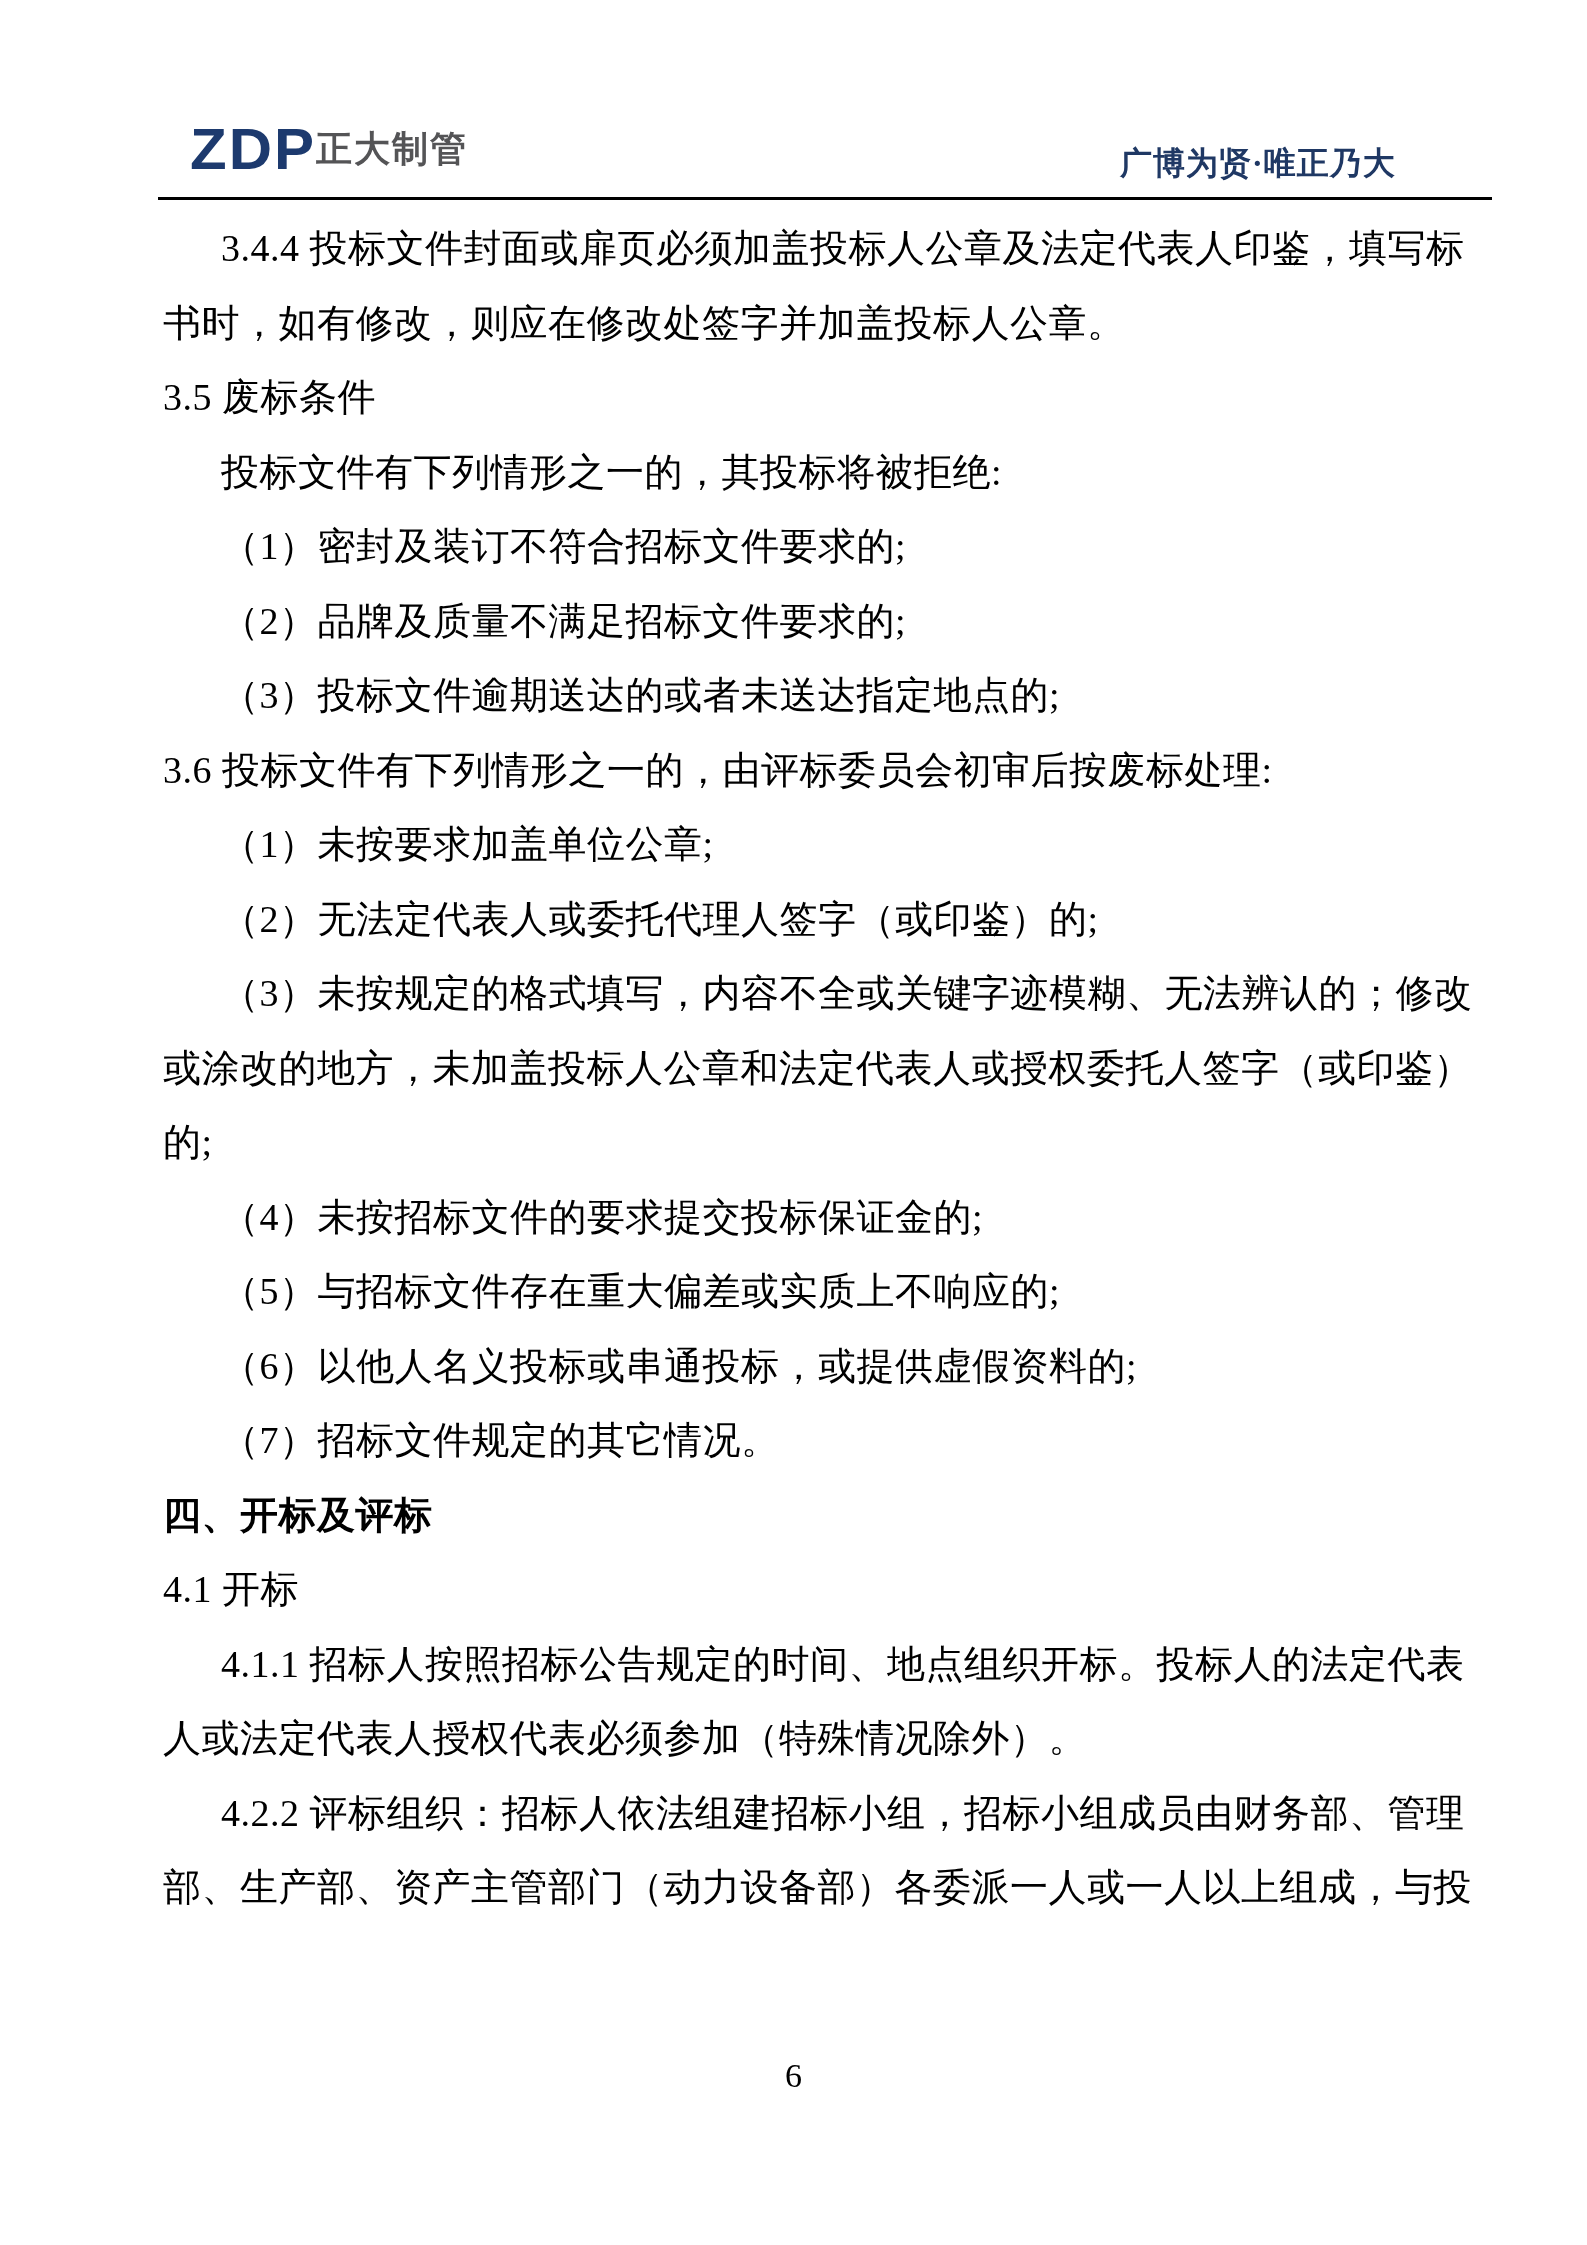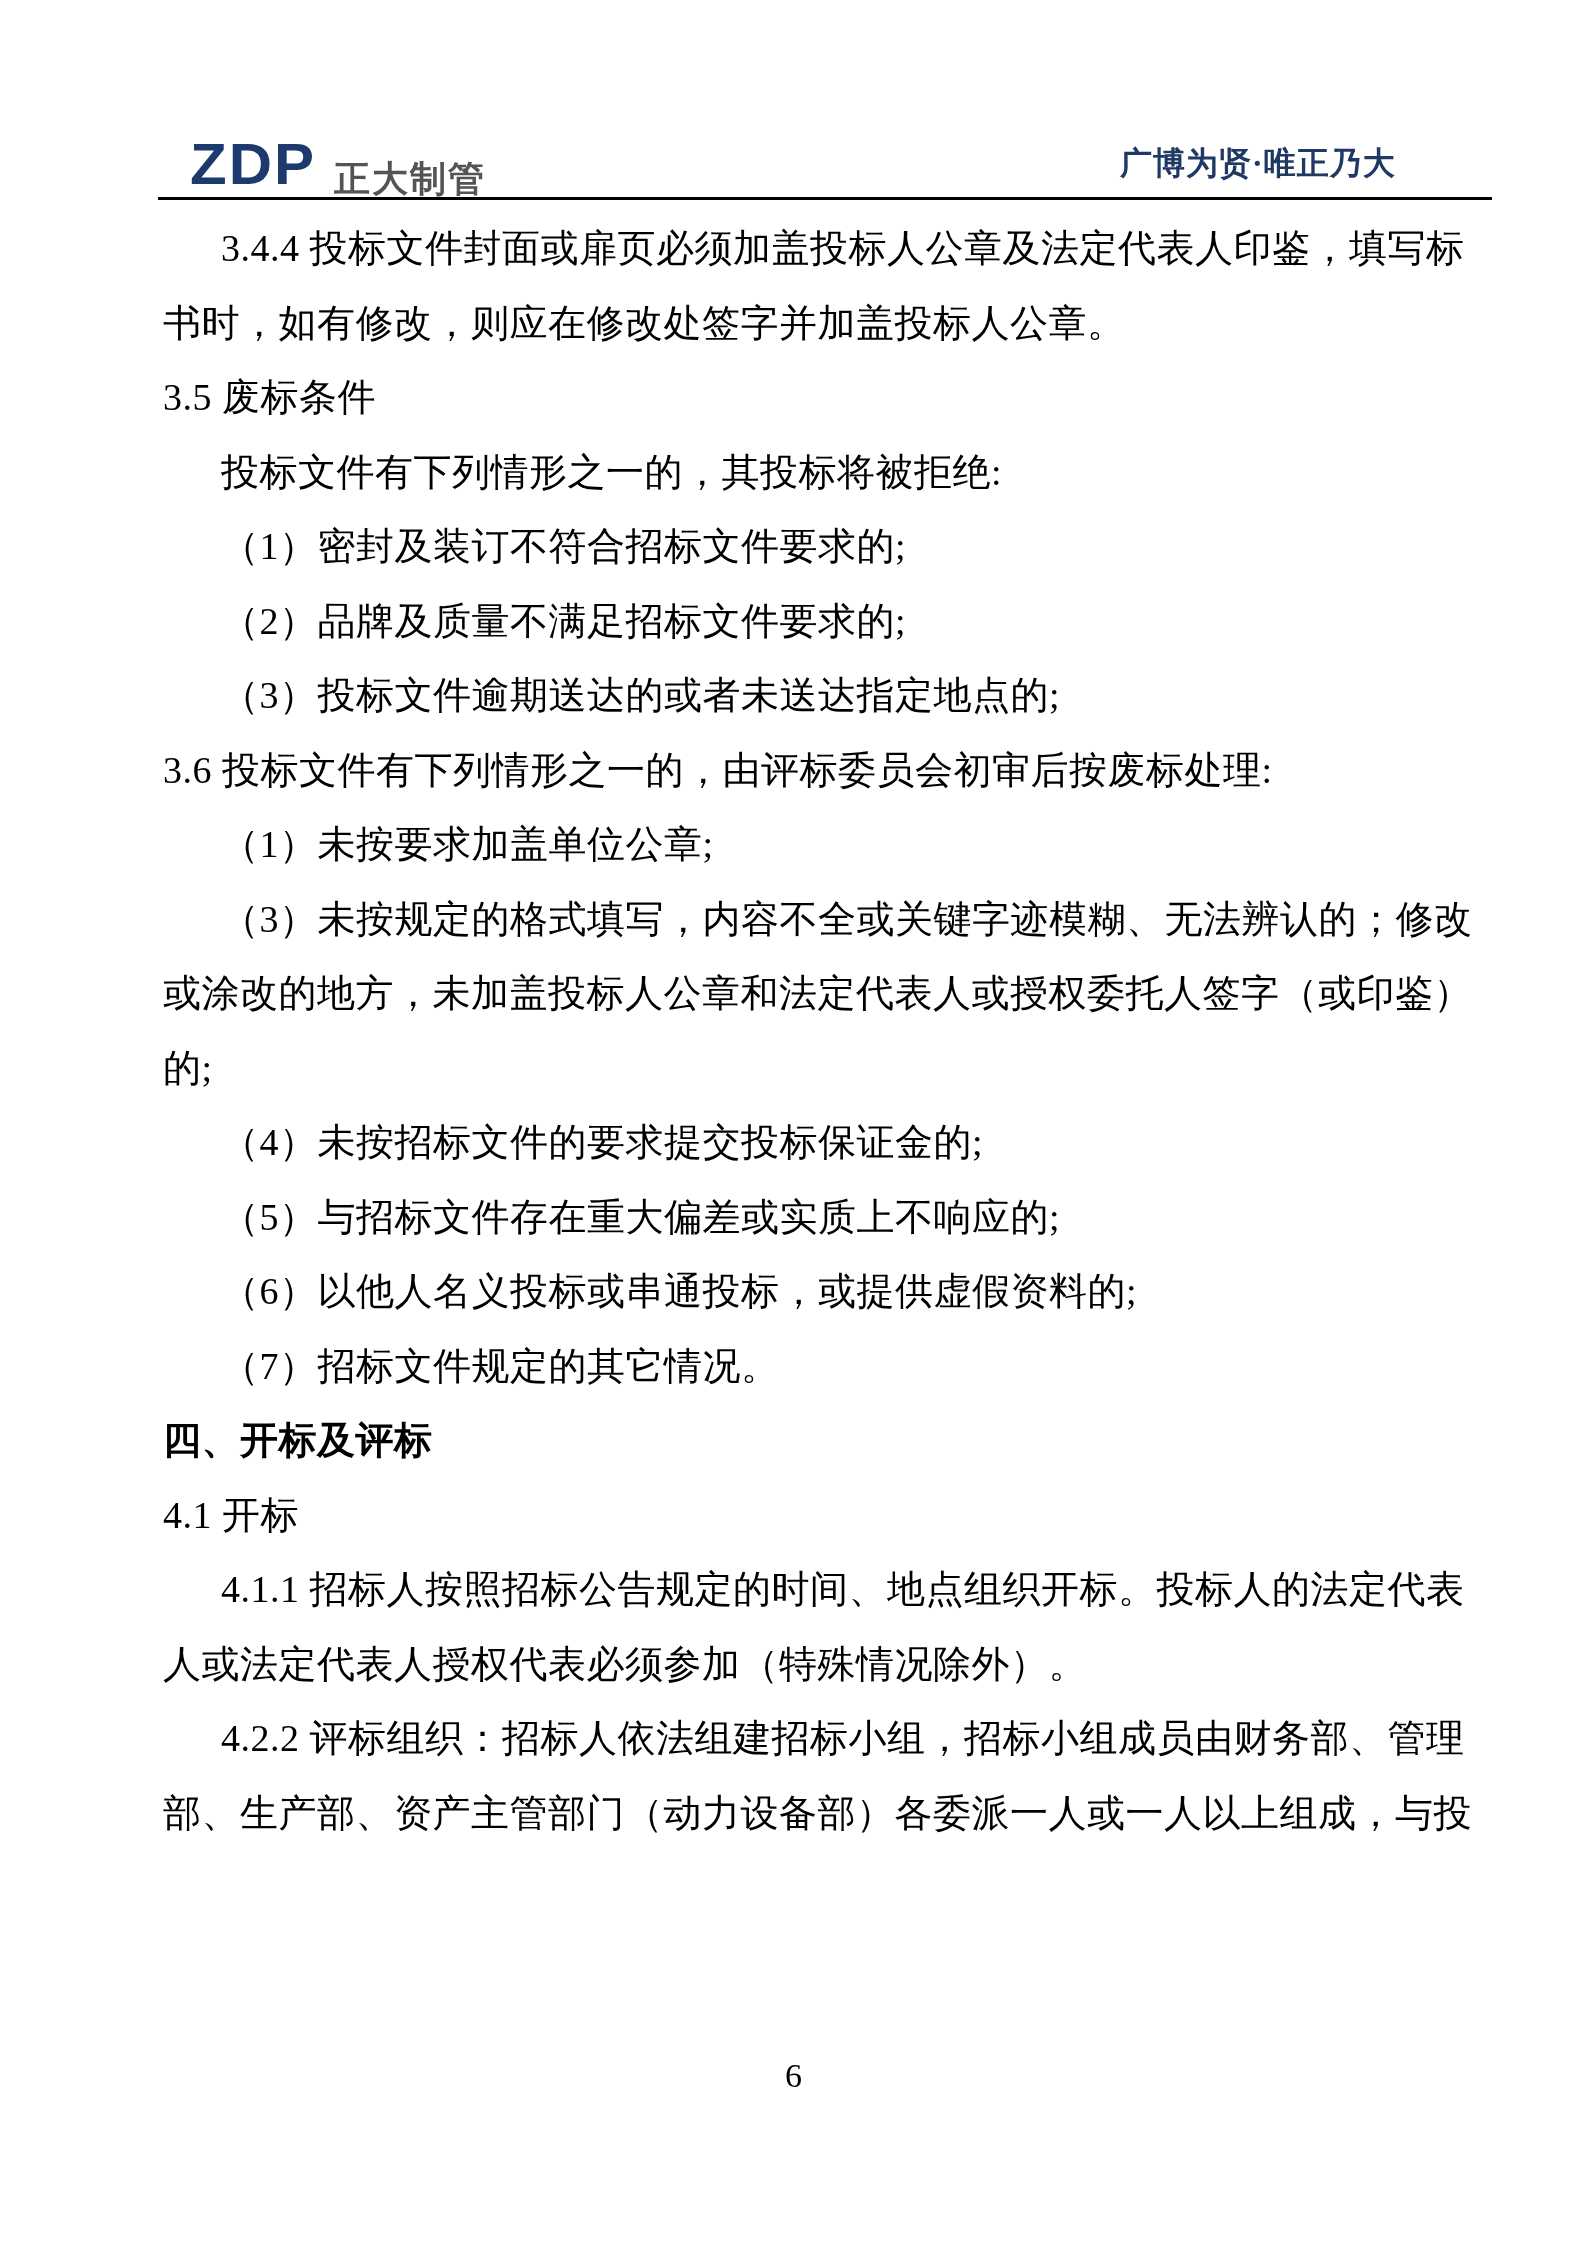--- a/index.html
+++ b/index.html
@@ -7,22 +7,22 @@
     position:relative;
     width:1587px;height:2245px;
     margin:0 auto;
     background:#ffffff;
     overflow:hidden;
     font-family:"Liberation Serif","DejaVu Serif",serif;
     color:#000000;
   }
   
   .logo{
-    position:absolute;left:190px;top:138px;
-    display:flex;align-items:flex-start;gap:18px;
+    position:absolute;left:190px;top:108px;
+    display:flex;align-items:flex-end;
     white-space:nowrap;
   }
   .logo-mark{
     font-family:"Liberation Sans","DejaVu Sans",sans-serif;
     font-weight:900;
     font-size:60px;line-height:52px;
     color:#1d3a6e;
     letter-spacing:2px;
     transform:scaleY(0.95);
     transform-origin:bottom left;
@@ -84,20 +84,21 @@
   <main class="body">
       <div class="doc-line indent"><span>3.4.4 投标文件封面或扉页必须加盖投标人公章及法定代表人印鉴，填写标</span></div>
       <div class="doc-line"><span>书时，如有修改，则应在修改处签字并加盖投标人公章。</span></div>
       <div class="doc-line"><span>3.5 废标条件</span></div>
       <div class="doc-line indent"><span>投标文件有下列情形之一的，其投标将被拒绝:</span></div>
       <div class="doc-line indent"><span>（1）密封及装订不符合招标文件要求的;</span></div>
       <div class="doc-line indent"><span>（2）品牌及质量不满足招标文件要求的;</span></div>
       <div class="doc-line indent"><span>（3）投标文件逾期送达的或者未送达指定地点的;</span></div>
       <div class="doc-line"><span>3.6 投标文件有下列情形之一的，由评标委员会初审后按废标处理:</span></div>
       <div class="doc-line indent"><span>（1）未按要求加盖单位公章;</span></div>
+      <div class="doc-line indent"><span>（2）无法定代表人或委托代理人签字（或印鉴）的;</span></div>
       <div class="doc-line indent"><span>（3）未按规定的格式填写，内容不全或关键字迹模糊、无法辨认的；修改</span></div>
       <div class="doc-line"><span>或涂改的地方，未加盖投标人公章和法定代表人或授权委托人签字（或印鉴）</span></div>
       <div class="doc-line"><span>的;</span></div>
       <div class="doc-line indent"><span>（4）未按招标文件的要求提交投标保证金的;</span></div>
       <div class="doc-line indent"><span>（5）与招标文件存在重大偏差或实质上不响应的;</span></div>
       <div class="doc-line indent"><span>（6）以他人名义投标或串通投标，或提供虚假资料的;</span></div>
       <div class="doc-line indent"><span>（7）招标文件规定的其它情况。</span></div>
       <div class="doc-line"><span class="bold">四、开标及评标</span></div>
       <div class="doc-line"><span>4.1 开标</span></div>
       <div class="doc-line indent"><span>4.1.1 招标人按照招标公告规定的时间、地点组织开标。投标人的法定代表</span></div>

